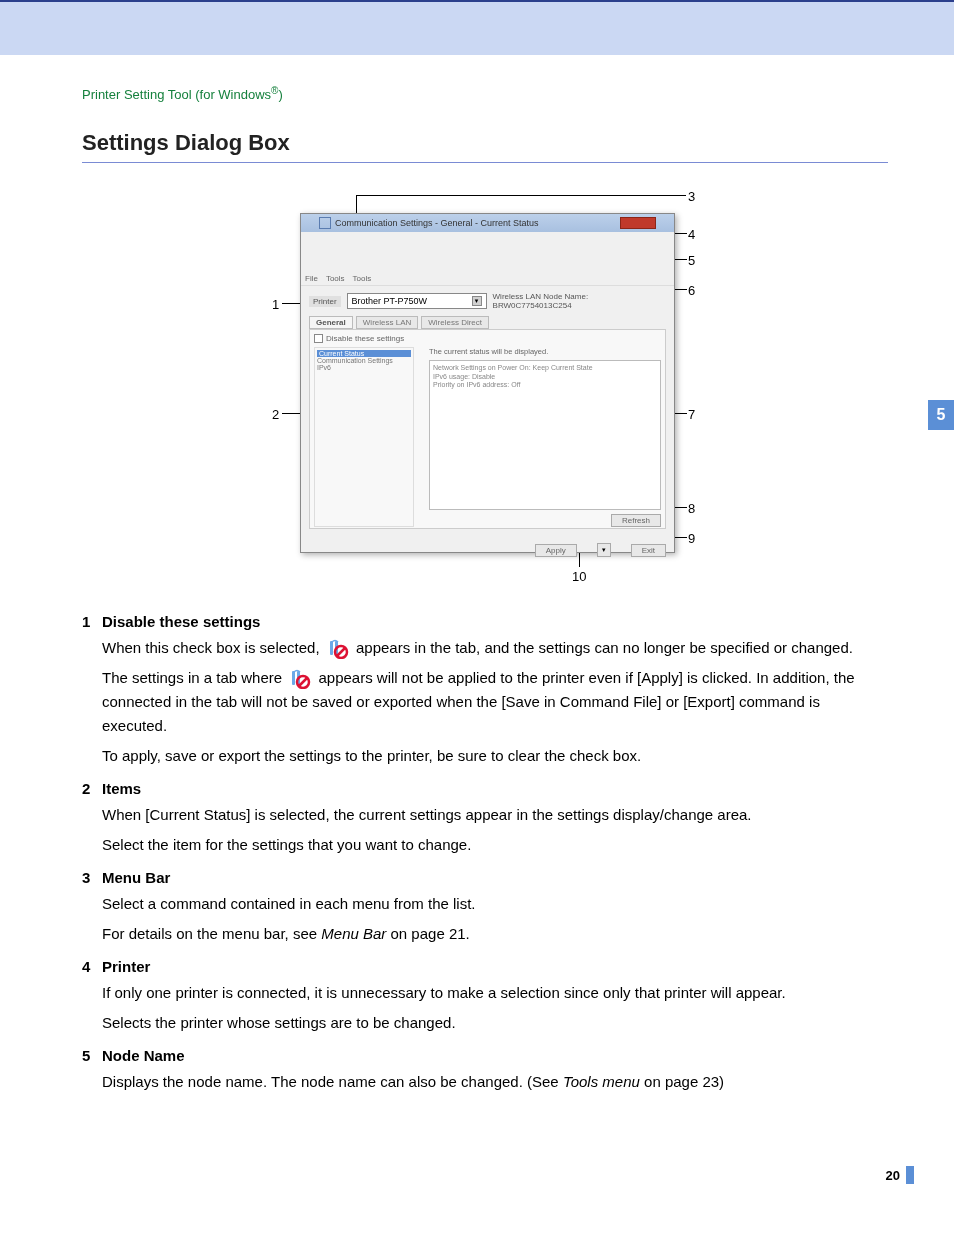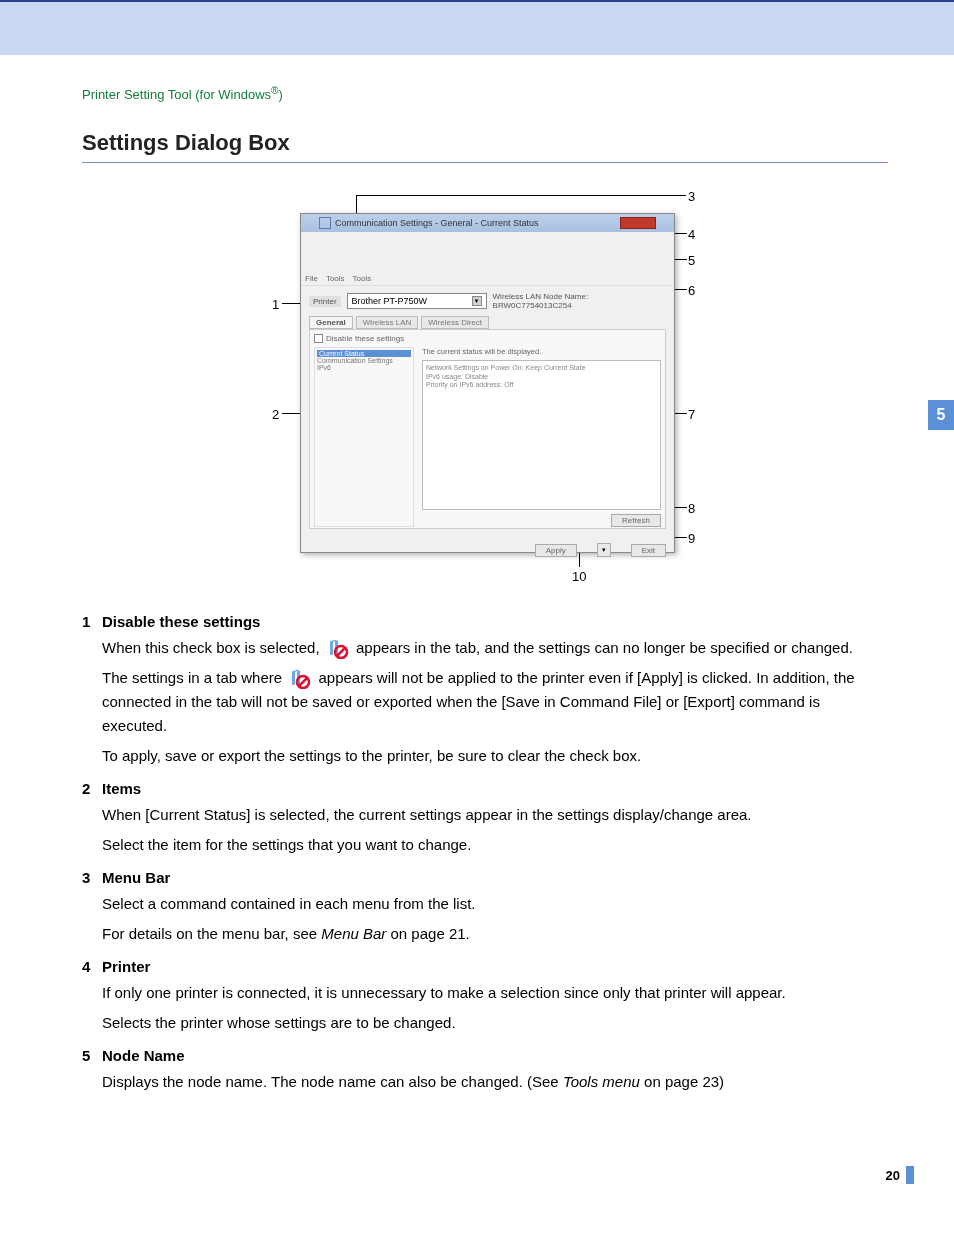--- a/index.html
+++ b/index.html
@@ -23,21 +23,21 @@
   .lbl { font-size: 8px; background: #e0e0e0; padding: 1px 4px; color: #555; }
   .dropdown { flex: 0 0 140px; height: 16px; background: #fff; border: 1px solid #888; font-size: 9px; padding: 1px 4px; display: flex; align-items: center; justify-content: space-between; gap: 14px; }
   .dropdown .arrow { width: 10px; height: 10px; background: #d0d0d0; border: 1px solid #888; font-size: 7px; text-align: center; line-height: 8px; }
   .node-txt { font-size: 8px; color: #555; }
   .tabs-row { display: flex; gap: 3px; padding: 0 8px; }
   .tab { font-size: 8px; padding: 1px 6px; background: #e8e8e8; border: 1px solid #bbb; color: #777; }
   .tab.first { background: #f5f5f5; font-weight: bold; color: #555; }
   .content-area { margin: 0 8px 8px 8px; border: 1px solid #ccc; background: #f8f8f8; height: 200px; padding: 4px; }
   .checkbox-row { font-size: 8px; color: #666; display: flex; align-items: center; gap: 3px; margin-bottom: 4px; }
   .cb { width: 9px; height: 9px; border: 1px solid #888; background: #fff; }
-  .inner-split { display: flex; gap: 8px; height: 180px; justify-content: center; }
+  .inner-split { display: flex; gap: 15px; height: 180px; justify-content: center; }
   .items-pane { width: 100px; border: 1px solid #ddd; padding: 2px; font-size: 7px; color: #777; }
   .items-pane .sel { background: #5b8fd6; color: #fff; padding: 0 2px; }
   .status-pane { flex: 1; display: flex; flex-direction: column; gap: 4px; }
   .status-txt { font-size: 7.5px; color: #666; }
   .status-box { flex: 1; border: 1px solid #bbb; background: #fff; padding: 3px; font-size: 7px; color: #888; line-height: 1.2; }
   .refresh-row { display: flex; justify-content: flex-end; }
   .btn { font-size: 8px; background: #e8e8e8; border: 1px solid #aaa; padding: 1px 10px; color: #666; }
   .bottom-row { display: flex; justify-content: flex-end; gap: 20px; padding: 6px 8px; align-items: center; }
   .small-drop { width: 14px; height: 14px; background: #e8e8e8; border: 1px solid #aaa; font-size: 7px; text-align: center; line-height: 12px; }
   .list { padding-left: 0; }

